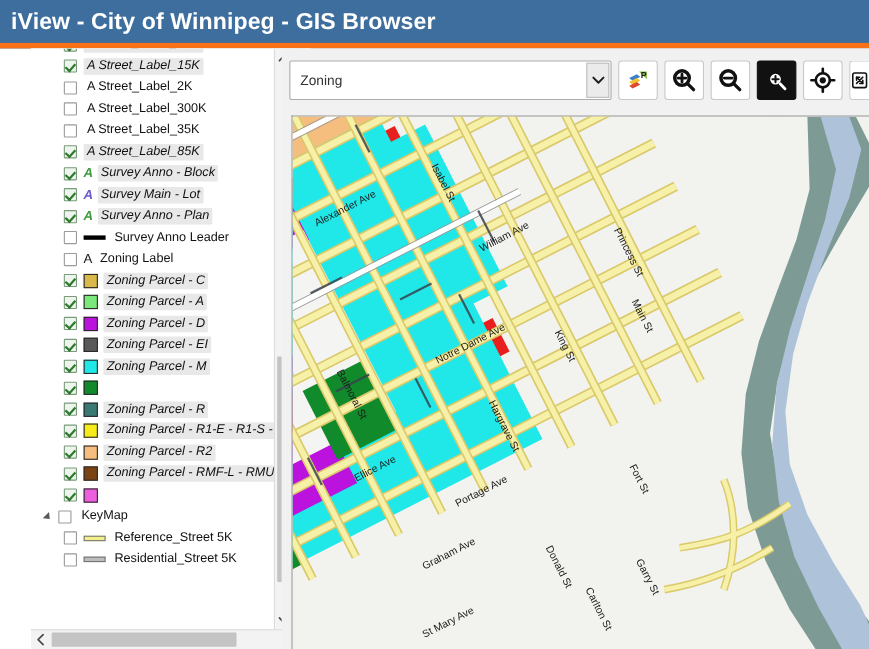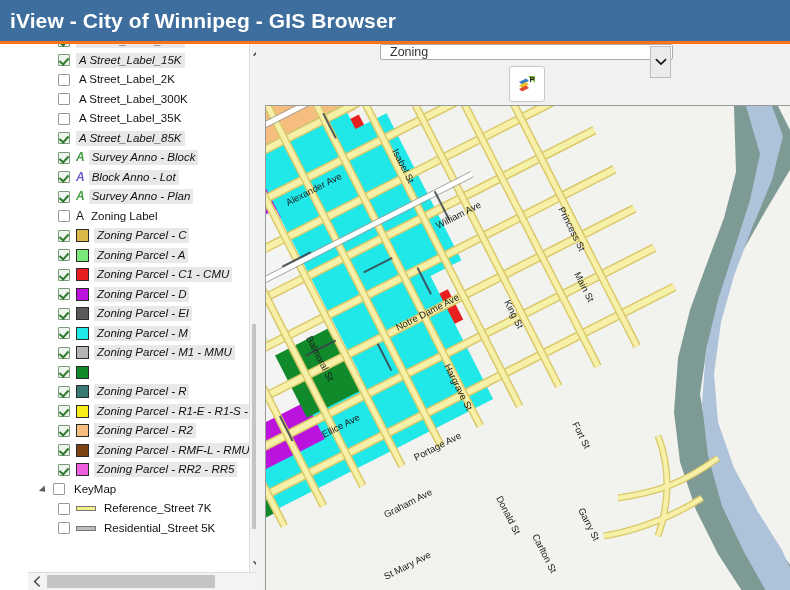--- a/index.html
+++ b/index.html
@@ -11,21 +11,21 @@
     font-family: "Liberation Sans", sans-serif;
     background: #ffffff;
   }
   #app { position: relative; width: 790px; height: 590px; overflow: hidden; }
 
   
   .titlebar {
     position: absolute; left: 0; top: 0; width: 790px; height: 44px;
     background: #3d6e9e;
     display: flex; align-items: center;
-    border-bottom: 3px solid #f97316;
+    border-bottom: 5px solid #f97316;
   }
   .titlebar .title {
     color: #ffffff; font-size: 21px; font-weight: bold;
     padding-left: 10px; letter-spacing: .1px; white-space: nowrap;
   }
 
   
   .sidebar {
     position: absolute; left: 0; top: 44px; width: 255px; height: 546px;
     background: #ffffff; overflow: hidden;
@@ -119,21 +119,21 @@
     position: absolute; right: 0; bottom: 0; width: 17px; height: 18px; background: #f3f3f3;
   }
 
   
   .main {
     position: absolute; left: 256px; top: 44px; width: 534px; height: 546px;
     background: #f1f1f1; overflow: hidden;
   }
   .toolbar {
     position: absolute; left: 0; top: 0; width: 534px; height: 58px;
-    display: flex; align-items: center; padding: 0 0 0 7px; gap: 6px; flex-direction: column;
+    display: flex; align-items: center; padding: 0 0 0 7px; gap: 6px;
   }
   .combo {
     width: 293px; height: 36px; background: #fff;
     border: 1px solid #acacac; border-radius: 2px;
     display: flex; align-items: center; position: relative;
   }
   .combo .val { font-size: 12.5px; color: #333; padding-left: 9px; }
   .combo .arrowbox {
     position: absolute; right: 1px; top: 1px; width: 21px; height: 32px;
     background: #ebebeb; border: 1px solid #bdbdbd;
@@ -194,69 +194,64 @@
             <span class="lbl">A Street_Label_85K</span>
           </div>
           <div class="row indent1 on">
             <span class="cb checked"></span>
             <span class="glyphA" style="color: rgb(63, 155, 63);">A</span>
             <span class="lbl">Survey Anno - Block</span>
           </div>
           <div class="row indent1 on">
             <span class="cb checked"></span>
             <span class="glyphA" style="color: rgb(106, 90, 205);">A</span>
-            <span class="lbl">Block Anno - Lot</span>
+            <span class="lbl">Survey Main - Lot</span>
           </div>
           <div class="row indent1 on">
             <span class="cb checked"></span>
             <span class="glyphA" style="color: rgb(63, 155, 63);">A</span>
             <span class="lbl">Survey Anno - Plan</span>
           </div>
           <div class="row indent1">
             <span class="cb"></span>
+            <span class="sw leader" style="background: rgb(0, 0, 0);"></span>
+            <span class="lbl">Survey Anno Leader</span>
+          </div>
+          <div class="row indent1">
+            <span class="cb"></span>
             <span class="glyphA plain" style="color: rgb(17, 17, 17);">A</span>
             <span class="lbl">Zoning Label</span>
           </div>
           <div class="row indent1 on">
             <span class="cb checked"></span>
             <span class="sw" style="background: rgb(219, 184, 74);"></span>
             <span class="lbl">Zoning Parcel - C</span>
           </div>
           <div class="row indent1 on">
             <span class="cb checked"></span>
             <span class="sw" style="background: rgb(122, 232, 122);"></span>
             <span class="lbl">Zoning Parcel - A</span>
           </div>
           <div class="row indent1 on">
             <span class="cb checked"></span>
-            <span class="sw" style="background: rgb(232, 31, 31);"></span>
-            <span class="lbl">Zoning Parcel - C1 - CMU</span>
-          </div>
-          <div class="row indent1 on">
-            <span class="cb checked"></span>
             <span class="sw" style="background: rgb(187, 18, 221);"></span>
             <span class="lbl">Zoning Parcel - D</span>
           </div>
           <div class="row indent1 on">
             <span class="cb checked"></span>
             <span class="sw" style="background: rgb(89, 89, 89);"></span>
             <span class="lbl">Zoning Parcel - EI</span>
           </div>
           <div class="row indent1 on">
             <span class="cb checked"></span>
             <span class="sw" style="background: rgb(33, 232, 232);"></span>
             <span class="lbl">Zoning Parcel - M</span>
           </div>
           <div class="row indent1 on">
             <span class="cb checked"></span>
-            <span class="sw" style="background: rgb(180, 180, 180);"></span>
-            <span class="lbl">Zoning Parcel - M1 - MMU</span>
-          </div>
-          <div class="row indent1 on">
-            <span class="cb checked"></span>
             <span class="sw" style="background: rgb(17, 138, 44);"></span>
           </div>
           <div class="row indent1 on">
             <span class="cb checked"></span>
             <span class="sw" style="background: rgb(58, 122, 116);"></span>
             <span class="lbl">Zoning Parcel - R</span>
           </div>
           <div class="row indent1 on">
             <span class="cb checked"></span>
             <span class="sw" style="background: rgb(247, 236, 24);"></span>
@@ -268,31 +263,30 @@
             <span class="lbl">Zoning Parcel - R2</span>
           </div>
           <div class="row indent1 on">
             <span class="cb checked"></span>
             <span class="sw" style="background: rgb(123, 67, 18);"></span>
             <span class="lbl">Zoning Parcel - RMF-L - RMU</span>
           </div>
           <div class="row indent1 on">
             <span class="cb checked"></span>
             <span class="sw" style="background: rgb(238, 95, 224);"></span>
-            <span class="lbl">Zoning Parcel - RR2 - RR5</span>
           </div>
           <div class="row indent0">
             <span class="twisty"></span>
             <span class="cb"></span>
             <span class="lbl">KeyMap</span>
           </div>
           <div class="row indent1">
             <span class="cb"></span>
             <span class="sw line" style="background: rgb(242, 239, 134);"></span>
-            <span class="lbl">Reference_Street 7K</span>
+            <span class="lbl">Reference_Street 5K</span>
           </div>
           <div class="row indent1">
             <span class="cb"></span>
             <span class="sw line" style="background: rgb(189, 189, 189);"></span>
             <span class="lbl">Residential_Street 5K</span>
           </div>
         </div>
     </div>
 
     <div class="vscroll">

